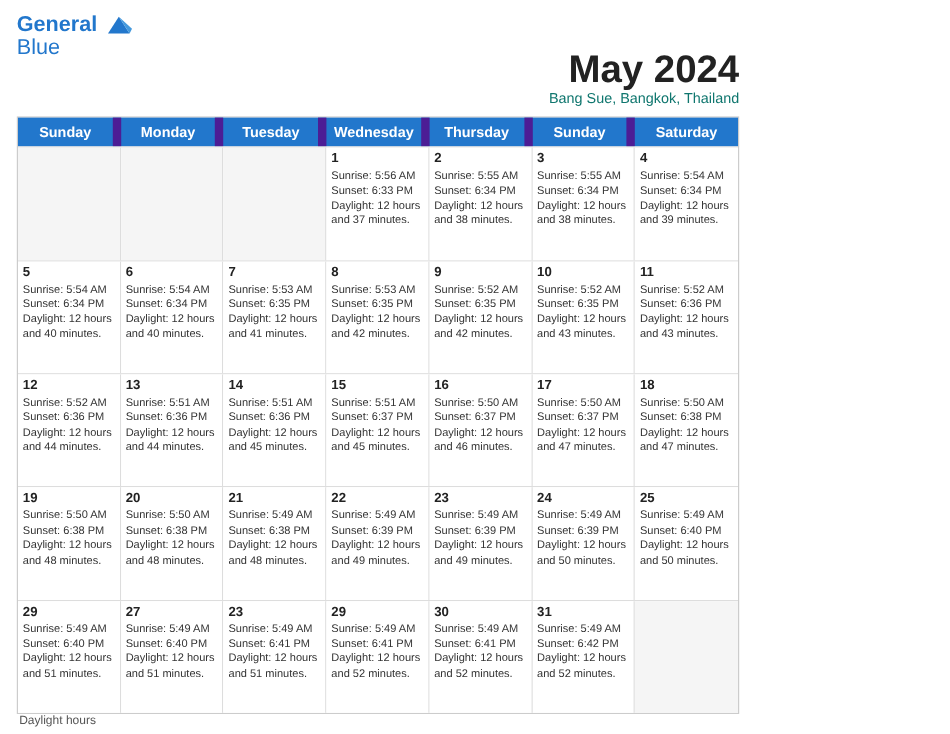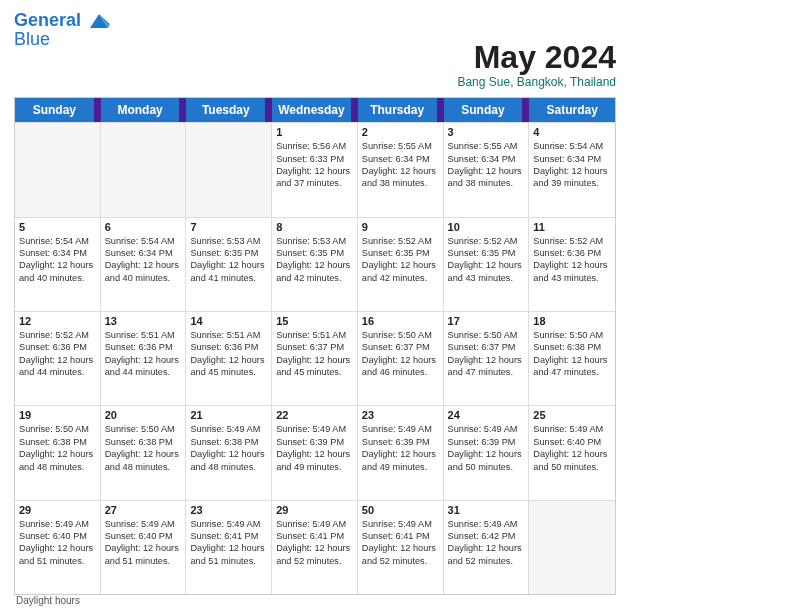--- a/index.html
+++ b/index.html
@@ -265,21 +265,21 @@
           </div>
           <div class="cal-cell">
             <div class="day-number">23</div>
             <div class="day-info">Sunrise: 5:49 AM<br>Sunset: 6:41 PM<br>Daylight: 12 hours<br>and 51 minutes.</div>
           </div>
           <div class="cal-cell">
             <div class="day-number">29</div>
             <div class="day-info">Sunrise: 5:49 AM<br>Sunset: 6:41 PM<br>Daylight: 12 hours<br>and 52 minutes.</div>
           </div>
           <div class="cal-cell">
-            <div class="day-number">50</div>
+            <div class="day-number">30</div>
             <div class="day-info">Sunrise: 5:49 AM<br>Sunset: 6:41 PM<br>Daylight: 12 hours<br>and 52 minutes.</div>
           </div>
           <div class="cal-cell">
             <div class="day-number">31</div>
             <div class="day-info">Sunrise: 5:49 AM<br>Sunset: 6:42 PM<br>Daylight: 12 hours<br>and 52 minutes.</div>
           </div>
           <div class="cal-cell empty"></div>
         </div>
       </div>
   </div>

